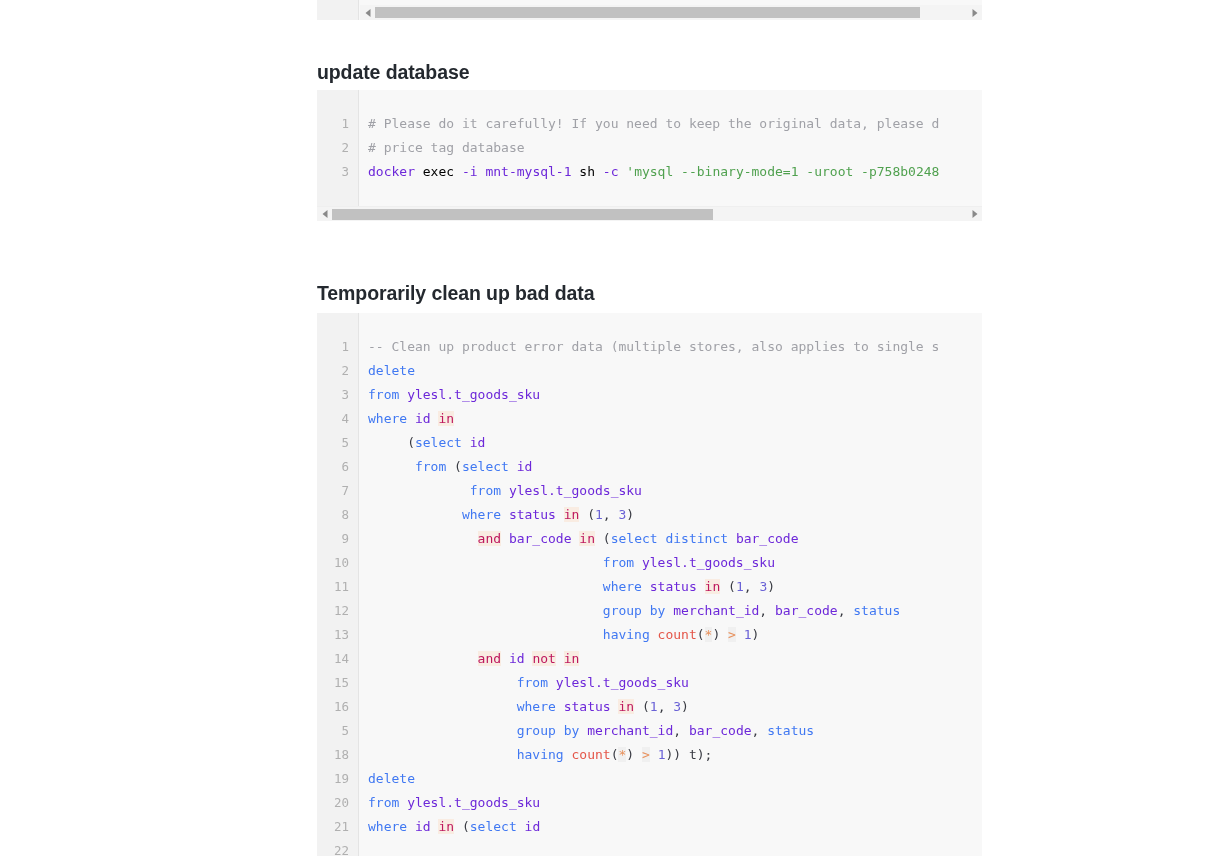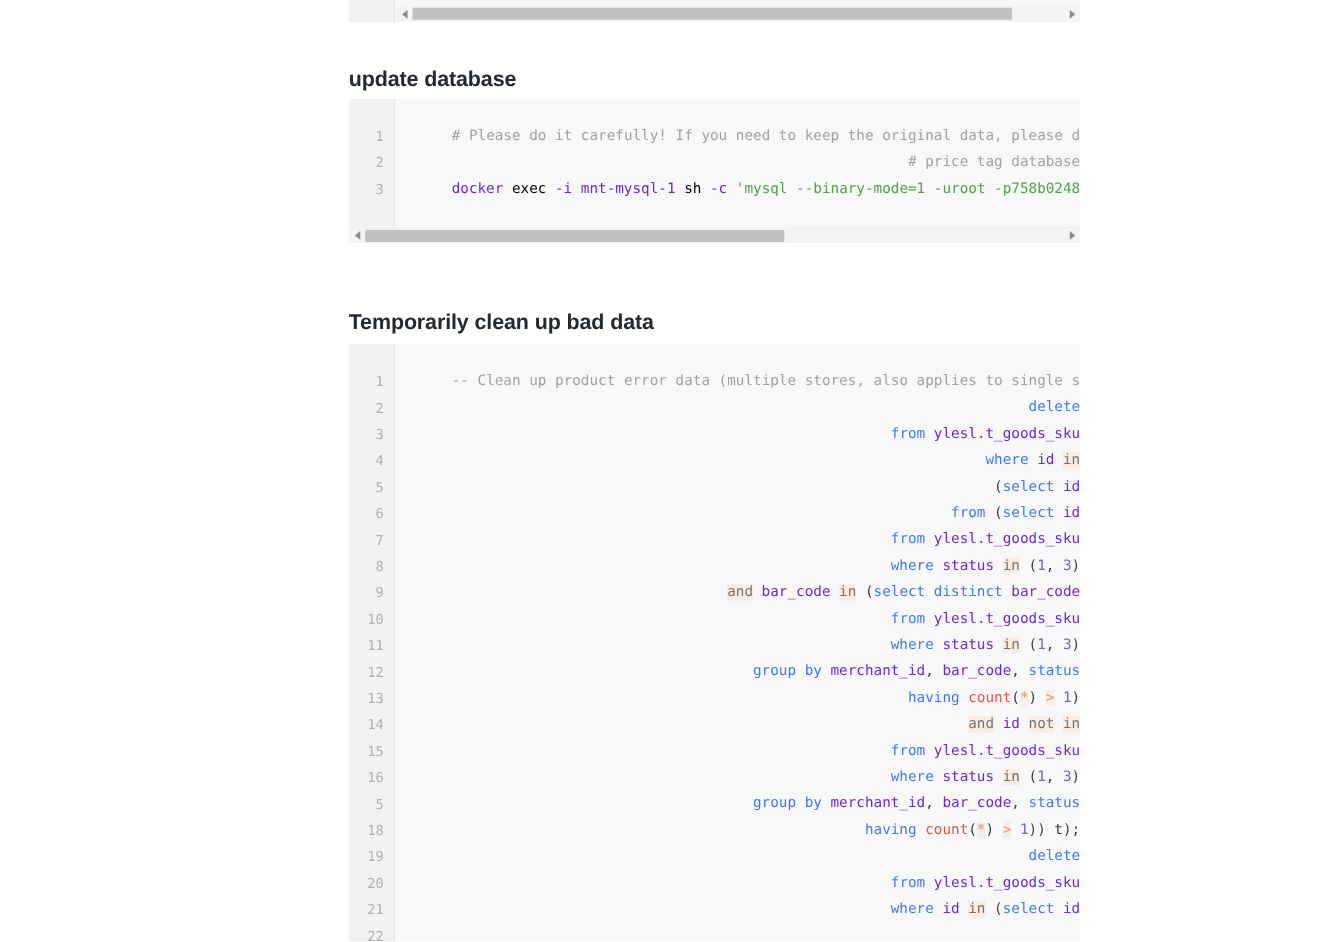--- a/index.html
+++ b/index.html
@@ -56,21 +56,20 @@
     padding-right: 9px;
     font-family: "DejaVu Sans Mono", "Liberation Mono", monospace;
     font-size: 12.5px;
     color: #b0b0b0;
   }
   .codearea {
     flex: 1 1 auto;
     overflow: hidden;
     position: relative;
     background: #f8f8f8;
-    text-align: right;
   }
   .codearea .cl {
     display: block;
     height: 24px;
     line-height: 24px;
     padding-left: 9px;
     white-space: pre;
     font-family: "DejaVu Sans Mono", "Liberation Mono", monospace;
     font-size: 13px;
     color: #24292e;
@@ -136,21 +135,21 @@
     left: 43px; right: 0; bottom: 0;
     border-top: none;
   }
 
   #block-shell { top: 90px; }
   #block-sql   { top: 313px; height: 543px; }
 
   
   .t-comment  { color: #a0a1a7; }
   .t-kw       { color: #4078f2; }
-  .t-kw-hl    { color: #737373; background: #f9ece2; }
+  .t-kw-hl    { color: #be185d; background: #f9ece2; }
   .t-fn       { color: #e45649; }
   .t-num      { color: #6a62d6; }
   .t-op-hl    { color: #e8915c; background: #f0f0f0; }
   .t-str      { color: #50a14f; }
   .t-red      { color: #000000; }
   .t-plain    { color: #6d28d9; }
   .t-punc     { color: #383a42; }
 </style>
 </head>
 <body>

